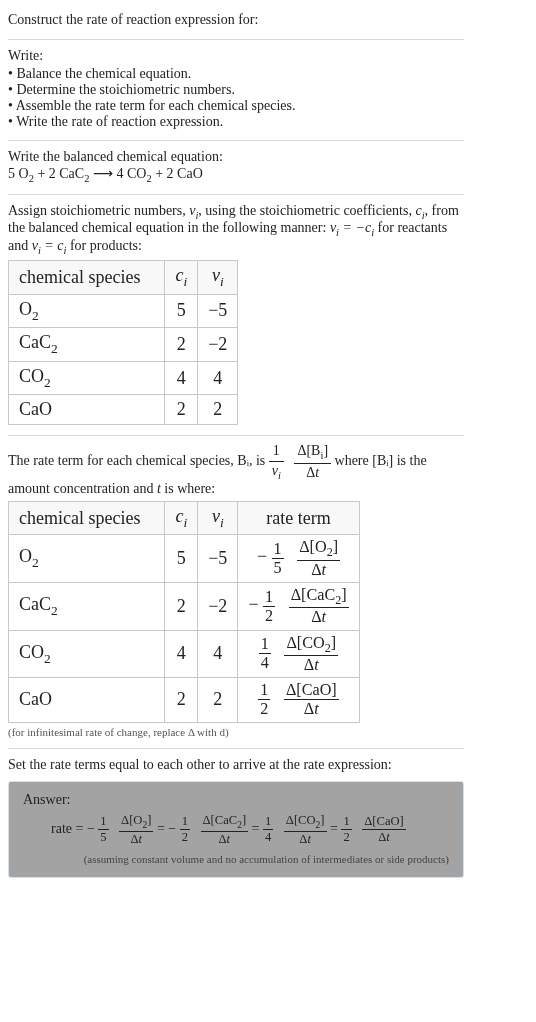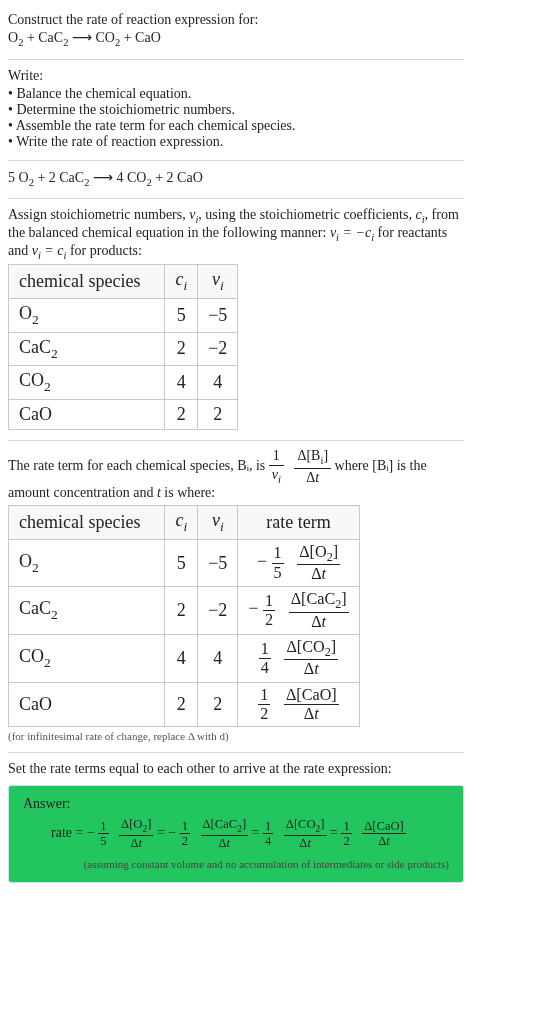--- a/index.html
+++ b/index.html
@@ -70,21 +70,21 @@
   .bigfrac {
     display: inline-block;
     vertical-align: middle;
     text-align: center;
     font-size: 1em;
     line-height: 1.05;
   }
   .bigfrac .num { display:block; padding: 0 3px 2px 3px; border-bottom: 1px solid #222; }
   .bigfrac .den { display:block; padding: 2px 3px 0 3px; }
   .answer-box {
-    background: #22c55e;
+    background: #a3a3a3;
     border: 1px solid #d0e2f0;
     border-radius: 3px;
     padding: 10px 14px 12px 14px;
     margin-top: 8px;
   }
   .answer-label {
     margin-bottom: 6px;
   }
   .answer-eq {
     padding-left: 28px;
@@ -101,38 +101,38 @@
   .it { font-style: italic; }
   .tight { line-height: 1.2; }
 </style>
 </head>
 <body>
 
 <div class="page">
 
   <div class="section tight">
     <div>Construct the rate of reaction expression for:</div>
-    <div class="eq">O<span class="sub">2</span> + CaC<span class="sub">2</span> <span class="arrow">⟶</span> CO<span class="sub">2</span> + CaO</div>
   </div>
 
   <hr class="hr">
 
   <div class="section">
     <div>Write:</div>
     <ul class="plan-list">
       <li>Balance the chemical equation.</li>
       <li>Determine the stoichiometric numbers.</li>
       <li>Assemble the rate term for each chemical species.</li>
       <li>Write the rate of reaction expression.</li>
     </ul>
   </div>
 
   <hr class="hr">
 
   <div class="section">
+    <div>Write the balanced chemical equation:</div>
     <div class="eq">5 O<span class="sub">2</span> + 2 CaC<span class="sub">2</span> <span class="arrow">⟶</span> 4 CO<span class="sub">2</span> + 2 CaO</div>
   </div>
 
   <hr class="hr">
 
   <div class="section">
     <div>
       <span>Assign stoichiometric numbers, </span><span class="it">ν<span class="sub">i</span></span><span>, using the stoichiometric coefficients, </span><span class="it">c<span class="sub">i</span></span><span>, from the balanced chemical equation in the following manner: </span><span class="it">ν<span class="sub">i</span> = −c<span class="sub">i</span></span><span> for reactants and </span><span class="it">ν<span class="sub">i</span> = c<span class="sub">i</span></span><span> for products:</span>
     </div>
     <table class="data">

